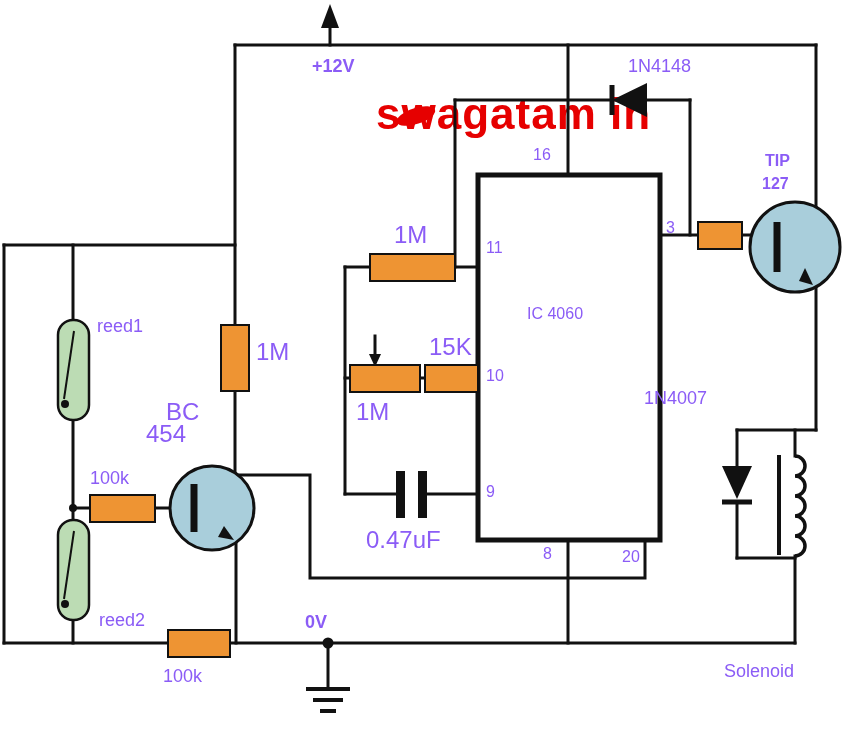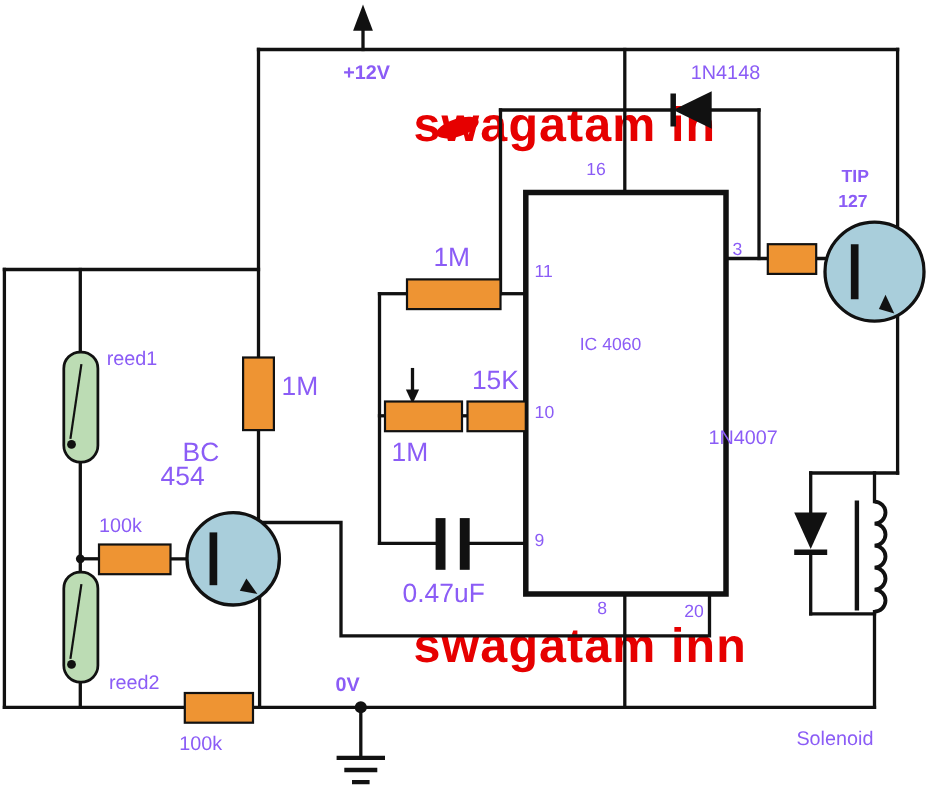--- a/index.html
+++ b/index.html
@@ -18,21 +18,20 @@
   .w path{stroke:var(--wire,#111);stroke-width:3;fill:none}
   svg{display:block}
 </style>
 </head>
 <body>
 
 <div id="stage">
 
   <div id="wm-layer">
     <div class="watermark" style="left:376px;top:92px">swagatam in</div>
-    <div class="watermark" style="left:376px;top:566px">swagatam inn</div>
   </div>
 
   <svg id="circuit" width="846" height="734" viewBox="0 0 846 734">
 
     <ellipse cx="416" cy="116" rx="20" ry="8" transform="rotate(-18 416 116)" fill="#E60000"></ellipse>
 
     <g class="w" stroke-linecap="square">
       <path d="M330,45 V14"></path>
       <path d="M235,45 H816"></path>
       <path d="M235,45 V325"></path>

